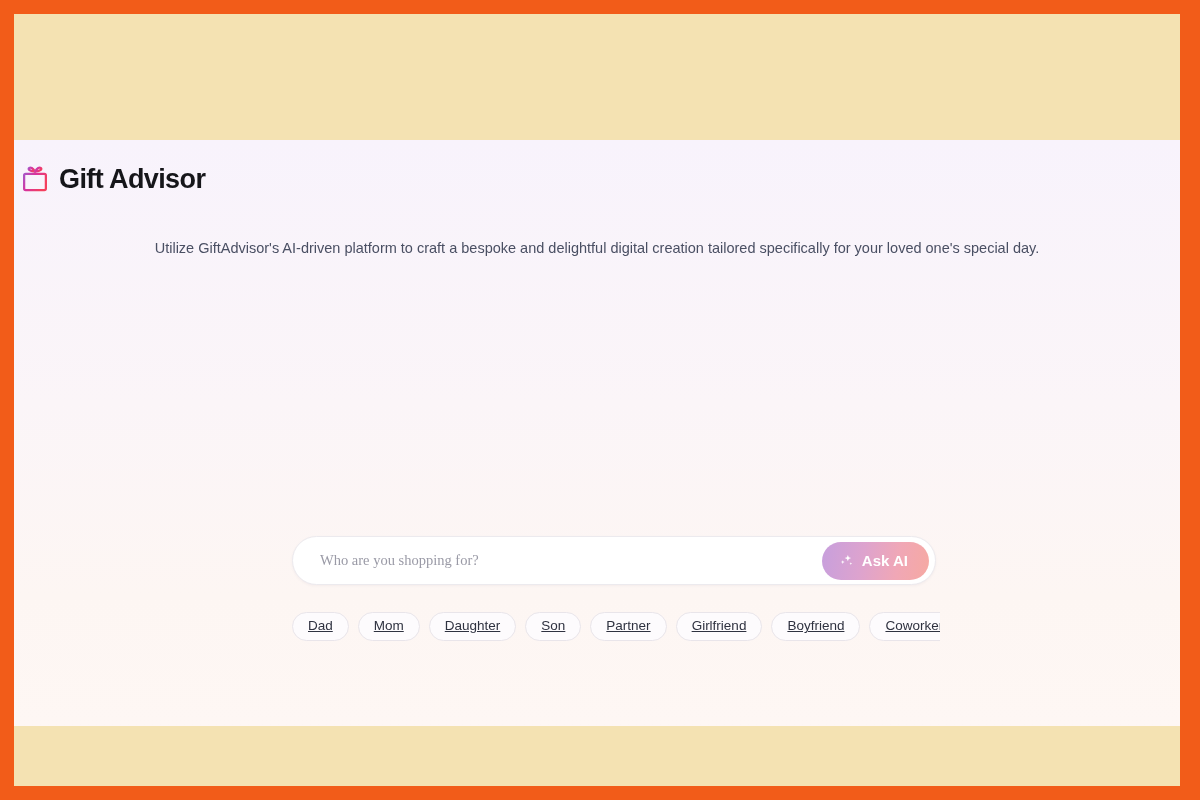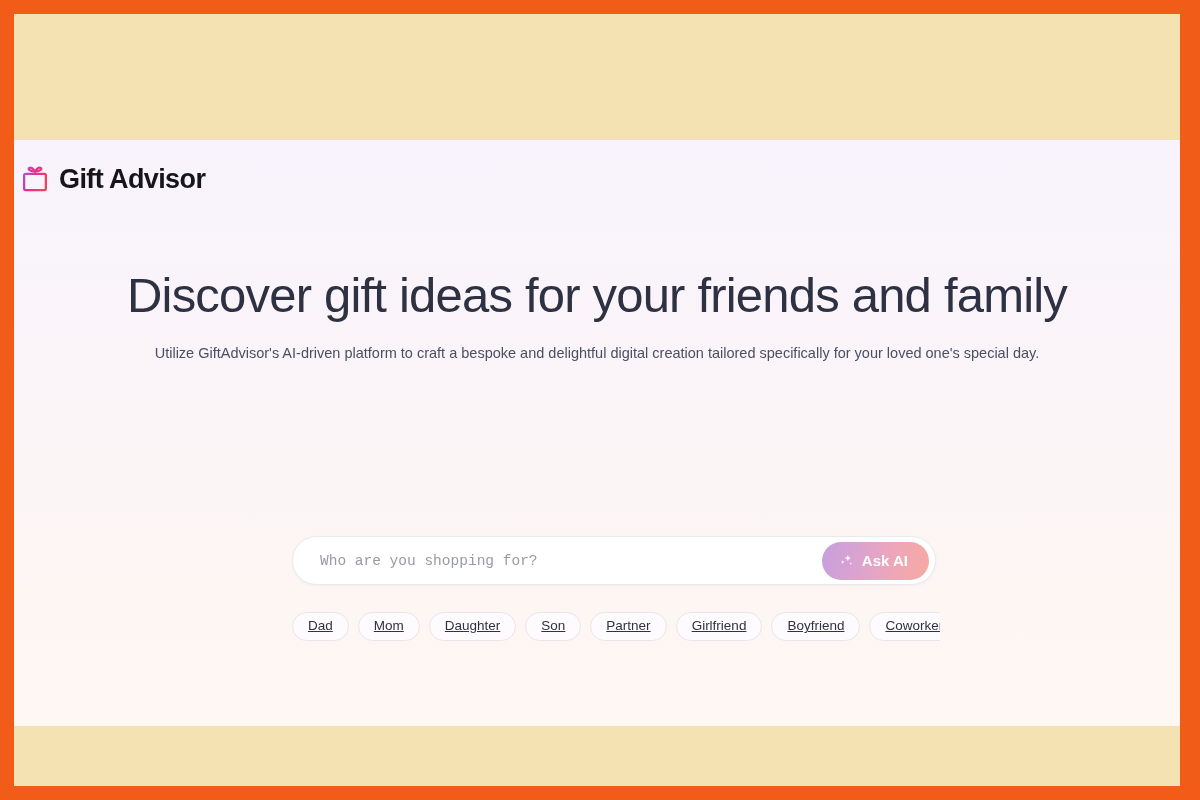--- a/index.html
+++ b/index.html
@@ -122,21 +122,21 @@
     display: flex;
     align-items: center;
     padding: 0 6px 0 27px;
     box-shadow: 0 1px 3px rgba(40, 20, 60, 0.045);
   }
   .search-input {
     flex: 1;
     border: none;
     outline: none;
     background: transparent;
-    font-family: Liberation Mono, monospace;
+    font-family: Liberation Serif, serif;
     font-size: 14.5px;
     color: #000000;
     height: 100%;
     padding: 0;
   }
   .search-input::placeholder {
     color: #9a9aa6;
     opacity: 1;
   }
   .ask-ai-btn {
@@ -221,21 +221,20 @@
                 <path d="M16 10.4v17.4"></path>
                 <path d="M4.4 18.6h23.2"></path>
               </g>
             </svg>
           </span>
           <span class="brand-name">Gift Advisor</span>
         </a>
       </header>
 
       <section class="hero">
-        <h1 class="hero-title">Discover gift ideas for your friends and family</h1>
         <p class="hero-sub">Utilize GiftAdvisor's AI-driven platform to craft a bespoke and delightful digital creation tailored specifically for your loved one's special day.</p>
       </section>
 
       <div class="search-wrap">
         <div class="search-pill">
           <input class="search-input" type="text" placeholder="Who are you shopping for?" value="" style="">
           <button class="ask-ai-btn">
             <span class="sparkle-icon">
               <svg viewBox="0 0 20 20" width="17" height="17" aria-hidden="true">
                 <path d="M11.6 3.4l1.05 2.75 2.75 1.05-2.75 1.05-1.05 2.75-1.05-2.75-2.75-1.05 2.75-1.05z" fill="#ffffff"></path>

